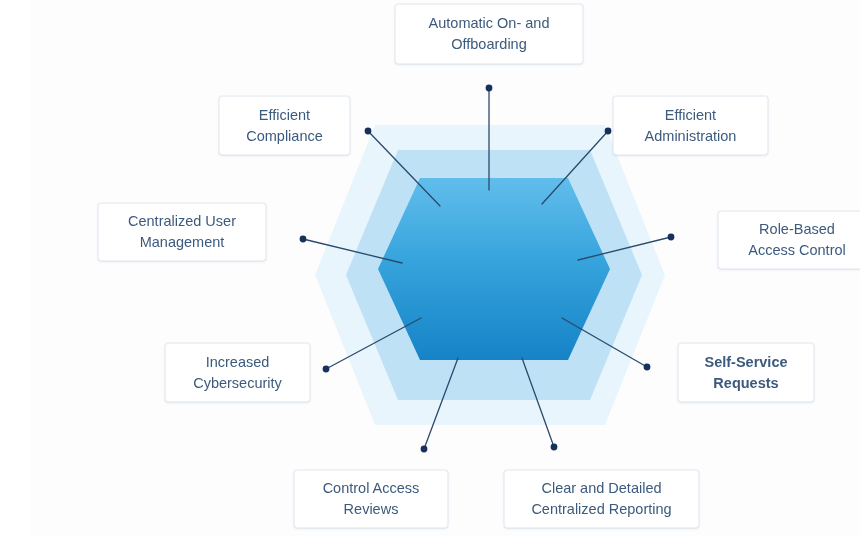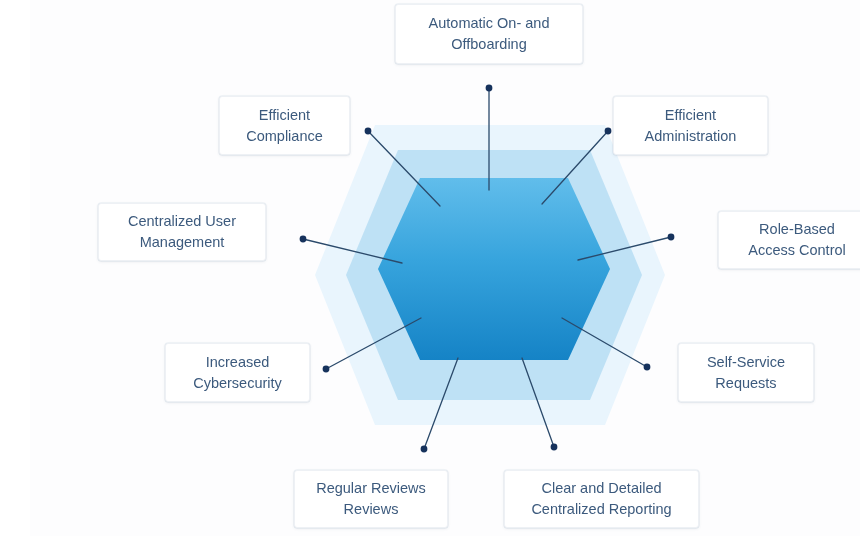--- a/index.html
+++ b/index.html
@@ -125,22 +125,22 @@
         <div class="card" style="left: 189px; top: 96px; width: 131px; height: 59px;">Efficient
 Compliance</div>
         <div class="card" style="left: 583px; top: 96px; width: 155px; height: 59px;">Efficient
 Administration</div>
         <div class="card" style="left: 68px; top: 203px; width: 168px; height: 58px;">Centralized User
 Management</div>
         <div class="card" style="left: 688px; top: 211px; width: 158px; height: 58px;">Role-Based
 Access Control</div>
         <div class="card" style="left: 135px; top: 343px; width: 145px; height: 59px;">Increased
 Cybersecurity</div>
-        <div class="card" style="left: 648px; top: 343px; width: 136px; height: 59px;">Self-Service
+        <div class="card" style="left: 648px; top: 343px; width: 136px; height: 59px; font-weight: bold;">Self-Service
 Requests</div>
-        <div class="card" style="left: 264px; top: 470px; width: 154px; height: 58px;">Regular Reviews
+        <div class="card" style="left: 264px; top: 470px; width: 154px; height: 58px;">Control Access
 Reviews</div>
         <div class="card" style="left: 474px; top: 470px; width: 195px; height: 58px;">Clear and Detailed
 Centralized Reporting</div>
       </div>
 
   </div>
 </div>
 
 </body></html>

